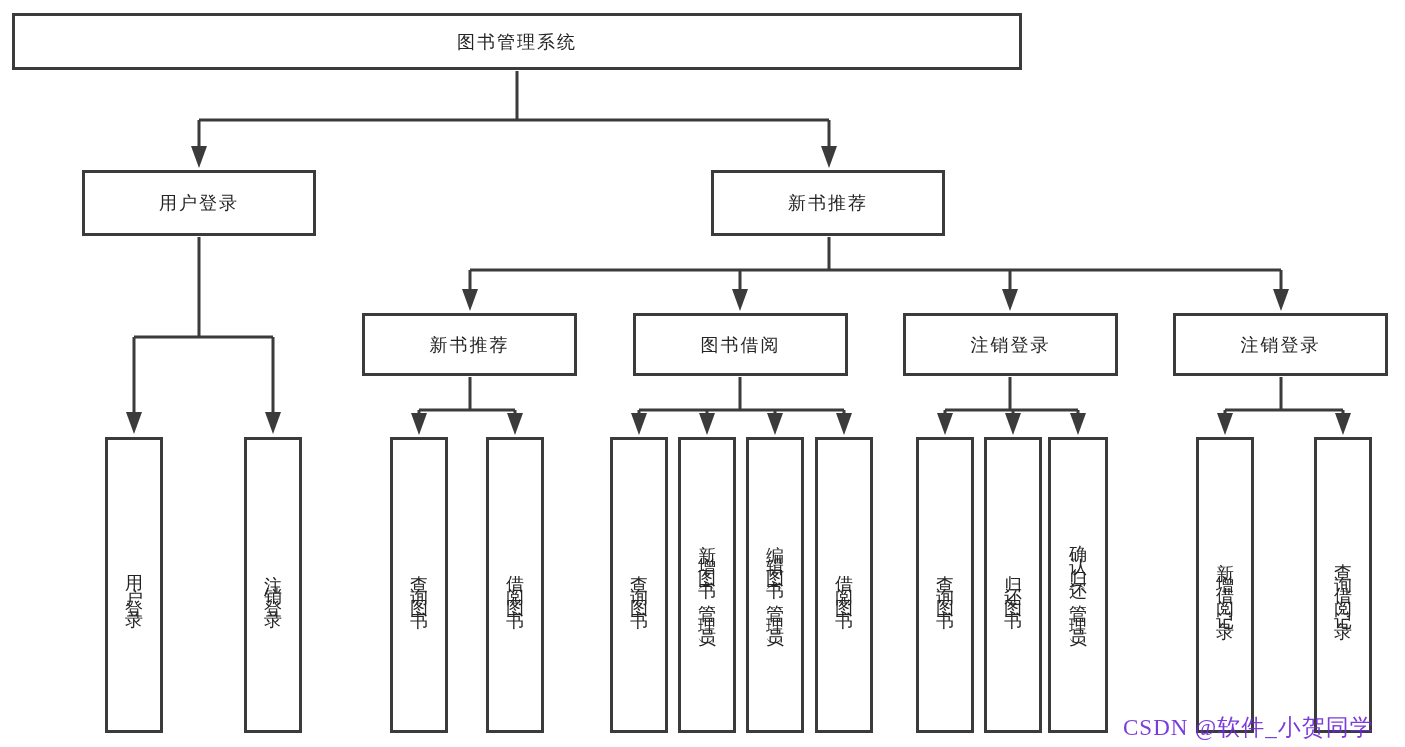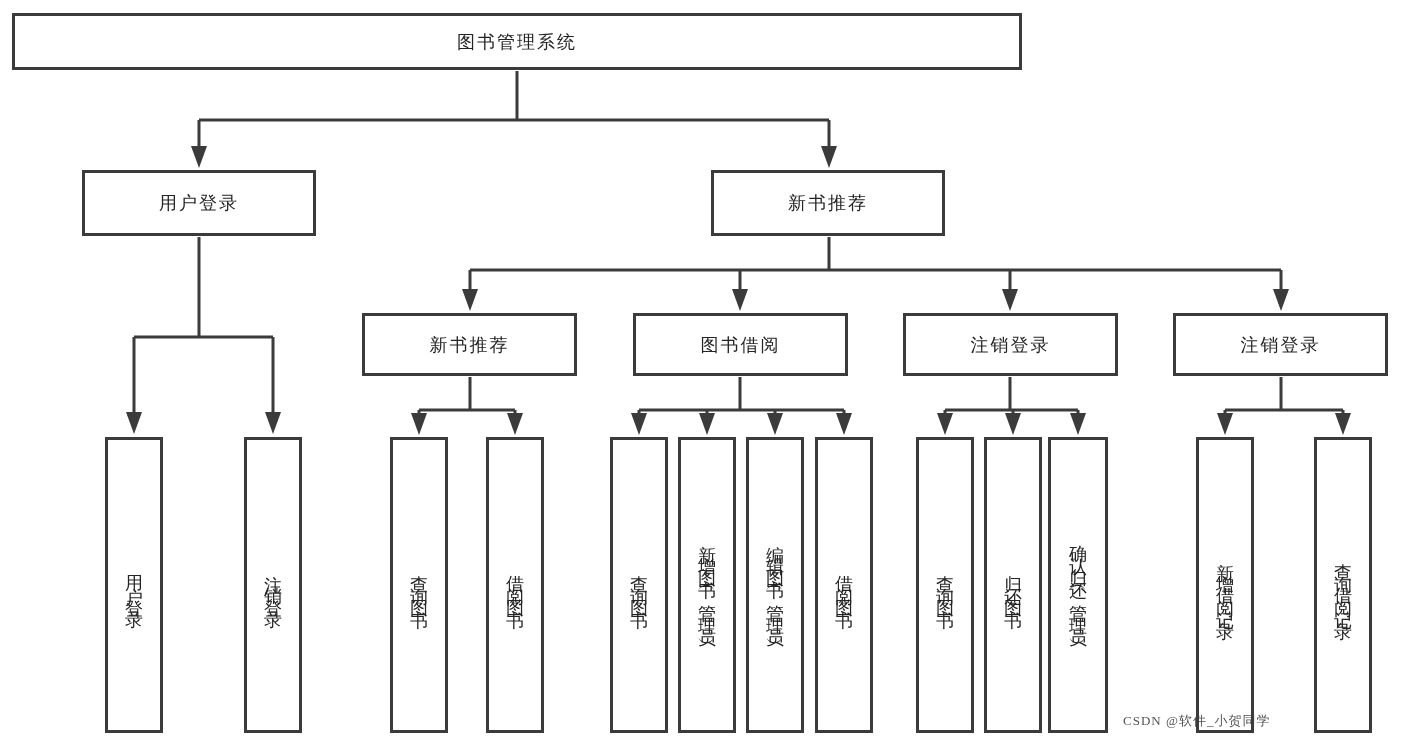--- a/index.html
+++ b/index.html
@@ -15,21 +15,21 @@
   }
   .root{left:12px;top:13px;width:1010px;height:57px;}
   .l2{top:170px;width:234px;height:66px;}
   .l3{top:313px;width:215px;height:63px;}
   .leaf{
     top:437px;width:58px;height:296px;
     writing-mode:vertical-rl;letter-spacing:12px;font-size:18px;
   }
   .watermark{
     position:absolute;left:1123px;top:712px;z-index:5;
-    font-size:13px;letter-spacing:1px;color:#404040;opacity:.9;white-space:nowrap;
+    font-size:23px;letter-spacing:1px;color:#6d28d9;opacity:.9;white-space:nowrap;
   }
 </style>
 </head>
 <body>
 
 <div class="canvas">
 
   <svg class="wires" width="1405" height="747">
     <g stroke="#3b3b3b" stroke-width="3" fill="none">
 

